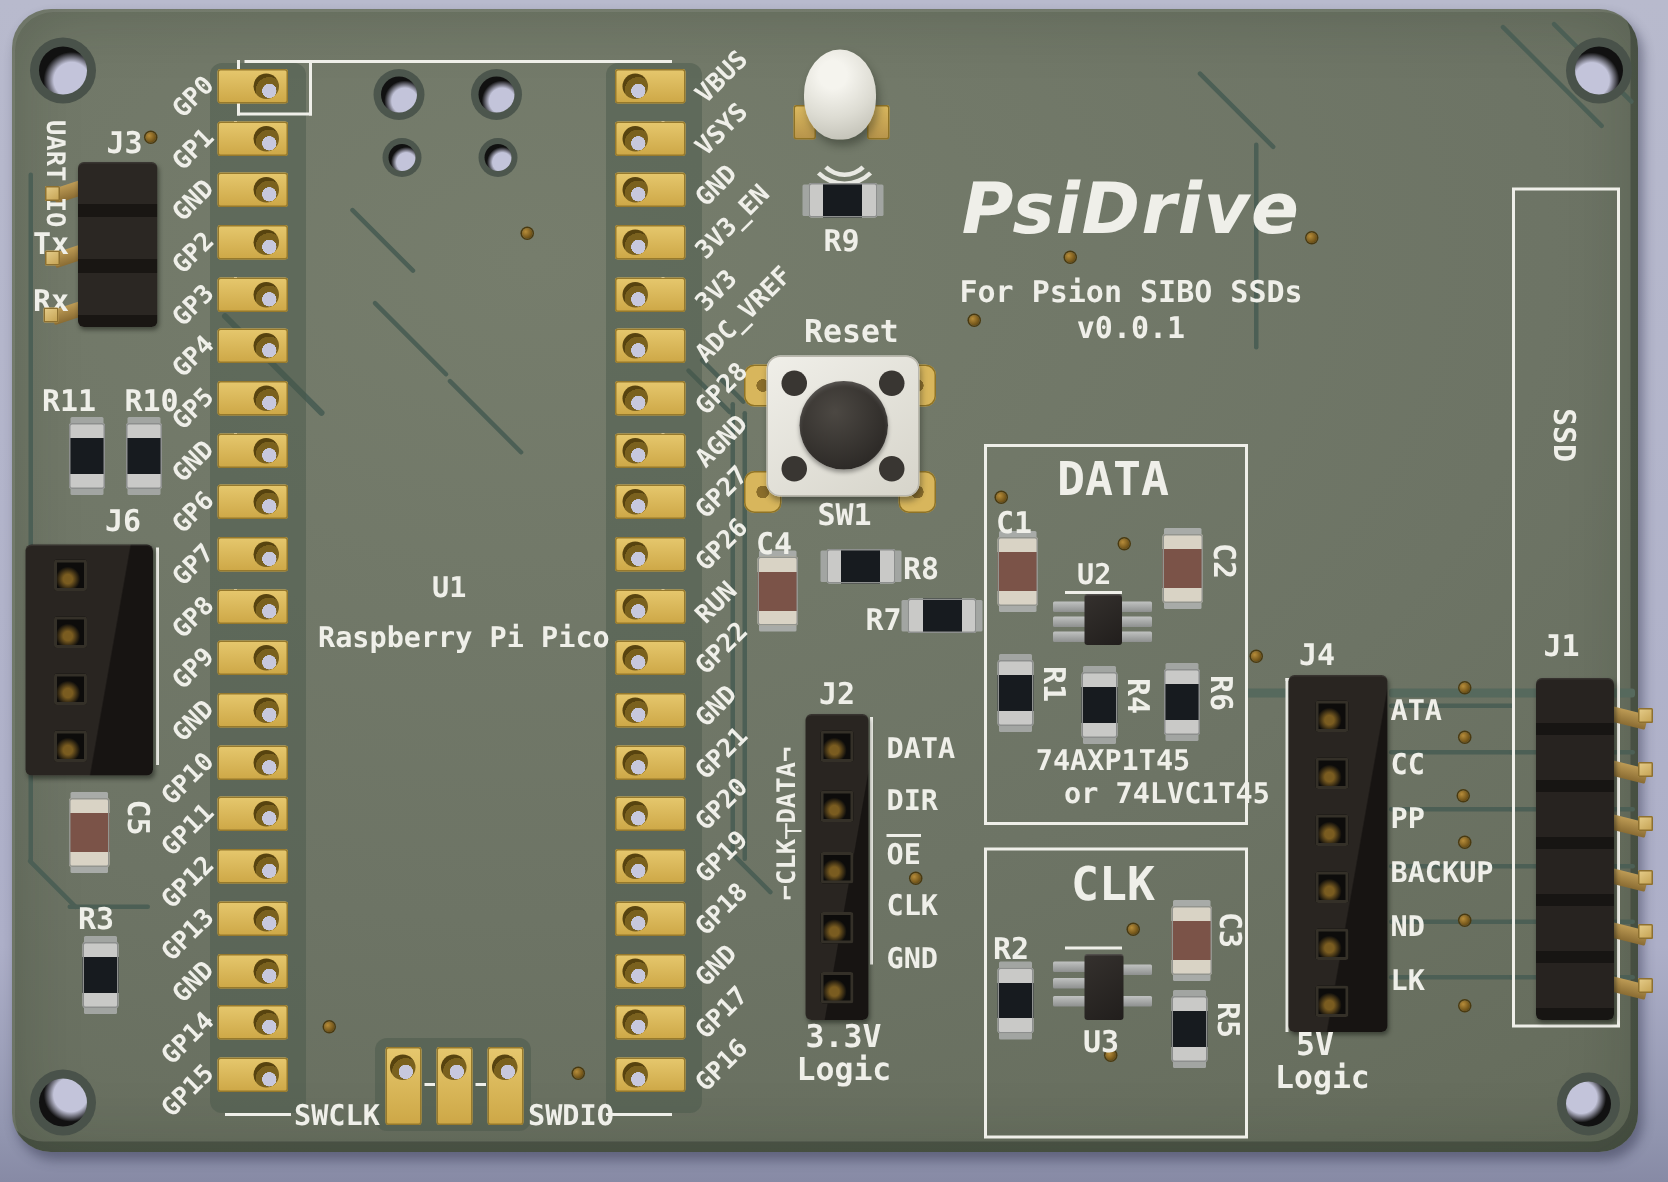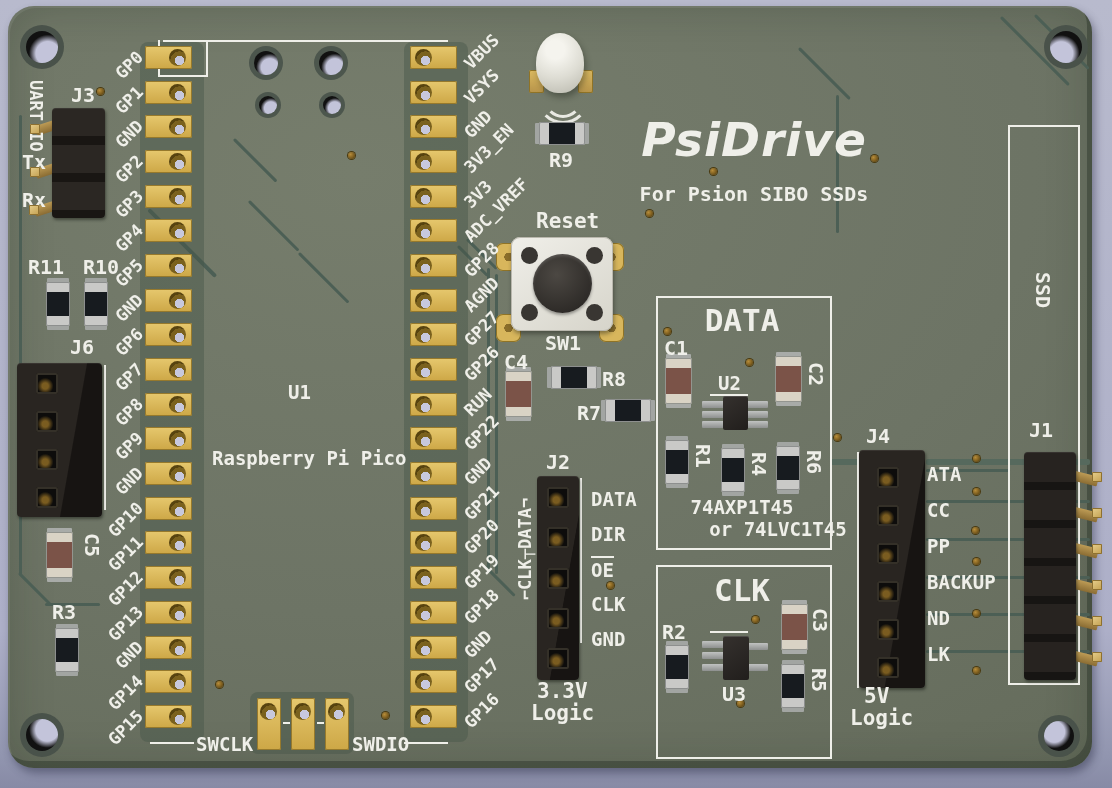--- a/index.html
+++ b/index.html
@@ -170,21 +170,21 @@
 
   <div class="sline" style="left:163px;top:40px;width:285px;height:2px;"></div>
   <div class="dashv" style="left:156px;top:46px;height:684px;"></div>
   <div class="dashv" style="left:441px;top:46px;height:684px;"></div>
   <div class="sbox" style="left:158px;top:40px;width:46px;height:35px;border-top:none;z-index:2;"></div>
   <div class="sline" style="left:150px;top:742px;width:44px;height:2px;"></div>
   <div class="sline" style="left:404px;top:742px;width:44px;height:2px;"></div>
   <div class="sline" style="left:283px;top:722px;width:7px;height:2px;"></div>
   <div class="sline" style="left:317px;top:722px;width:7px;height:2px;"></div>
   <div class="silk t19" style="left:288px;top:381px;">U1</div>
-  <div class="silk t19" style="left:212px;top:447px;text-align:right;">Raspberry Pi Pico</div>
+  <div class="silk t19" style="left:212px;top:414px;text-align:right;">Raspberry Pi Pico</div>
   <div class="silk t19" style="left:196px;top:733px;">SWCLK</div>
   <div class="silk t19" style="left:352px;top:733px;">SWDIO</div>
 
   <div class="pad" style="top:46px">
       <span class="hole hl"></span>
     </div>
   <div class="pad" style="top:81px">
       <span class="hole hl"></span>
     </div>
   <div class="pad" style="top:115px">
@@ -350,20 +350,21 @@
   <div class="silk plr" style="top:507px">GP21</div>
   <div class="silk plr" style="top:541px">GP20</div>
   <div class="silk plr" style="top:576px">GP19</div>
   <div class="silk plr" style="top:611px">GP18</div>
   <div class="silk plr" style="top:645px">GND</div>
   <div class="silk plr" style="top:680px">GP17</div>
   <div class="silk plr" style="top:715px">GP16</div>
 
   <div class="silk t20 ctr" style="left:633px;top:182px;width:242px;">For Psion SIBO SSDs</div>
   <div class="silk title" style="left:628px;top:112px;width:252px;text-align:center;">PsiDrive</div>
+  <div class="silk t20 ctr" style="left:633px;top:206px;width:242px;">v0.0.1</div>
 
   <div class="silk t20" style="left:71px;top:83px;">J3</div>
   <div class="silk t17 vert" style="left:26px;top:80px;height:120px;">UART IO</div>
   <div class="silk t20" style="left:22px;top:150px;">Tx</div>
   <div class="silk t20" style="left:22px;top:188px;">Rx</div>
   <div class="sline" style="left:95px;top:146px;width:2px;height:70px;"></div>
   <div class="sline" style="left:63px;top:214px;width:34px;height:2px;"></div>
   <div class="gpin" style="left:36px;top:126px;width:28px;transform:rotate(-18deg);"></div>
   <div class="gpin" style="left:36px;top:169px;width:28px;transform:rotate(-18deg);"></div>
   <div class="gpin" style="left:35px;top:207px;width:28px;transform:rotate(-18deg);"></div>

